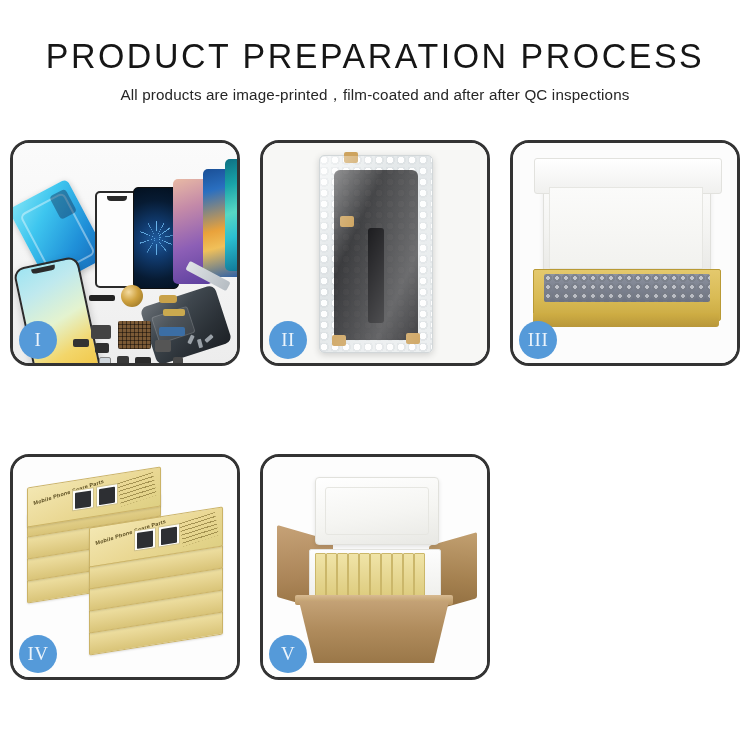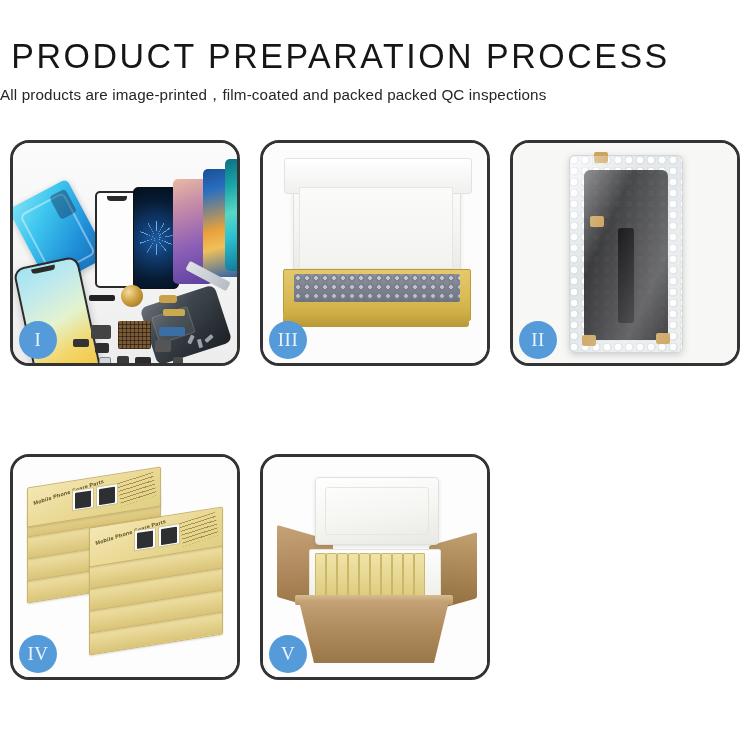--- a/index.html
+++ b/index.html
@@ -5,21 +5,21 @@
   html,body{margin:0;padding:0;}
   body{
     width:750px;height:750px;
     background:#ffffff;
     font-family:"Liberation Sans", sans-serif;
     overflow:hidden;
   }
   .page{position:relative;width:750px;height:750px;background:#fff;}
 
   
-  .header{padding-top:38px;text-align:left;}
+  .header{padding-top:38px;text-align:center;}
   .title{
     font-family:"Liberation Sans", sans-serif;
     font-size:35px;font-weight:400;color:#161616;
     letter-spacing:2.6px;line-height:1;
     transform:scaleX(0.97);
   }
   .subtitle{
     margin-top:12px;
     font-family:"Liberation Sans", sans-serif;
     font-size:15.2px;font-weight:400;color:#262626;
@@ -370,21 +370,21 @@
   .c6-l1{left:46px;top:92px;width:15px;height:18px;transform:skewY(14deg);}
   .c6-l2{left:46px;top:152px;width:15px;height:18px;transform:skewY(14deg);}
 </style>
 </head>
 <body>
 
 <div class="page">
 
   <div class="header">
     <div class="title">PRODUCT PREPARATION PROCESS</div>
-    <div class="subtitle">All products are image-printed，film-coated and packed packed QC inspections</div>
+    <div class="subtitle">All products are image-printed，film-coated and after after QC inspections</div>
   </div>
 
   <div class="grid">
 
     <div class="panel">
       <div class="panel-inner p1">
         <div class="phone blue-back"></div>
         <div class="phone scr-white"></div>
         <div class="phone scr-dark"></div>
         <div class="phone scr-purple"></div>
@@ -410,45 +410,45 @@
         <div class="screws">
             <span></span>
             <span></span>
             <span></span>
           </div>
       </div>
       <div class="badge">I</div>
     </div>
 
     <div class="panel">
-      <div class="panel-inner p3">
-        <div class="b3-lid"></div>
-        <div class="b3-foam"></div>
-        <div class="b3-tray">
-          <div class="b3-fill"></div>
-        </div>
-        <div class="b3-side"></div>
-      </div>
-      <div class="badge">III</div>
-    </div>
-
-    <div class="panel">
       <div class="panel-inner p2">
         <div class="bubble-bag">
           <div class="bb-inner">
             <div class="bb-flex"></div>
           </div>
           <div class="bb-tape bbt1"></div>
           <div class="bb-tape bbt2"></div>
           <div class="bb-tape bbt3"></div>
           <div class="bb-tape bbt4"></div>
           <div class="bb-gloss"></div>
         </div>
       </div>
       <div class="badge">II</div>
+    </div>
+
+    <div class="panel">
+      <div class="panel-inner p3">
+        <div class="b3-lid"></div>
+        <div class="b3-foam"></div>
+        <div class="b3-tray">
+          <div class="b3-fill"></div>
+        </div>
+        <div class="b3-side"></div>
+      </div>
+      <div class="badge">III</div>
     </div>
 
     <div class="panel">
       <div class="panel-inner p4">
         <div class="stack">
           <div class="sbox sE"></div>
           <div class="sbox sD"></div>
           <div class="sbox sC"></div>
           <div class="sbox sB"></div>
 

